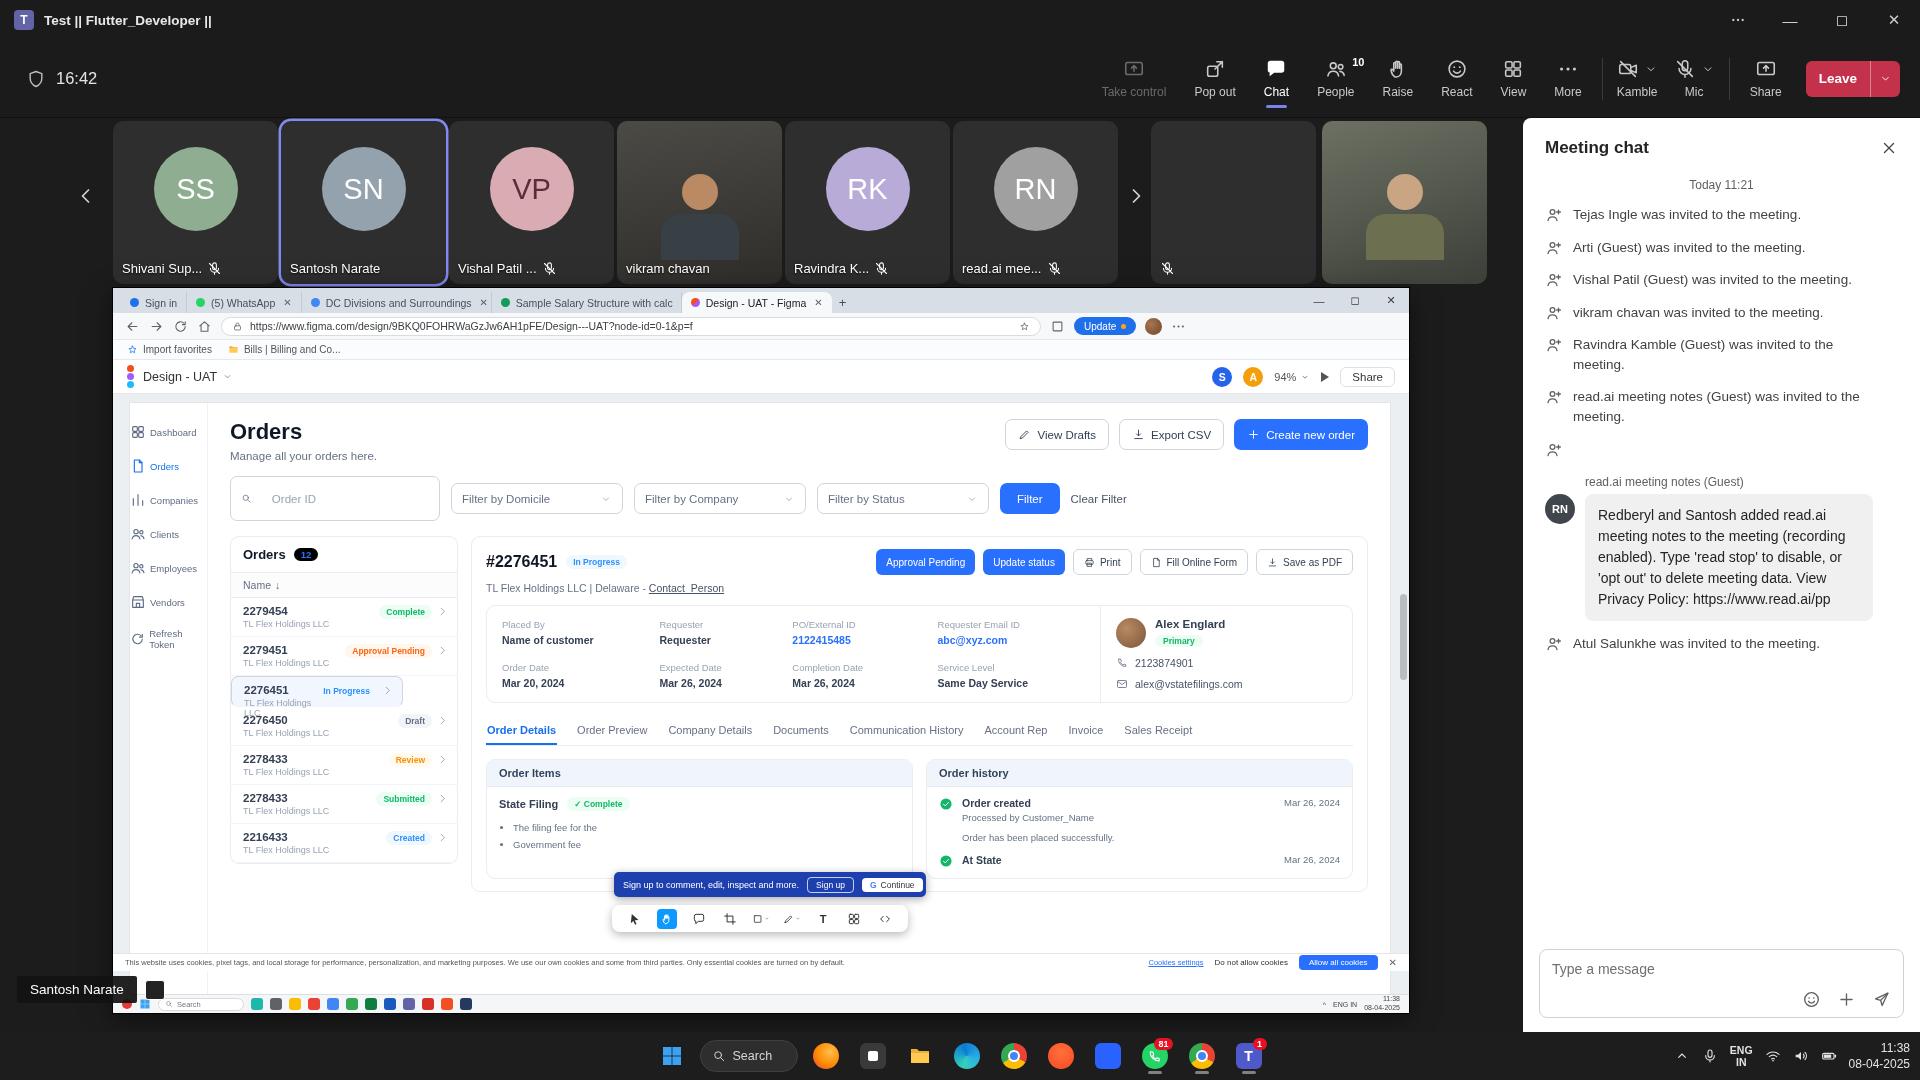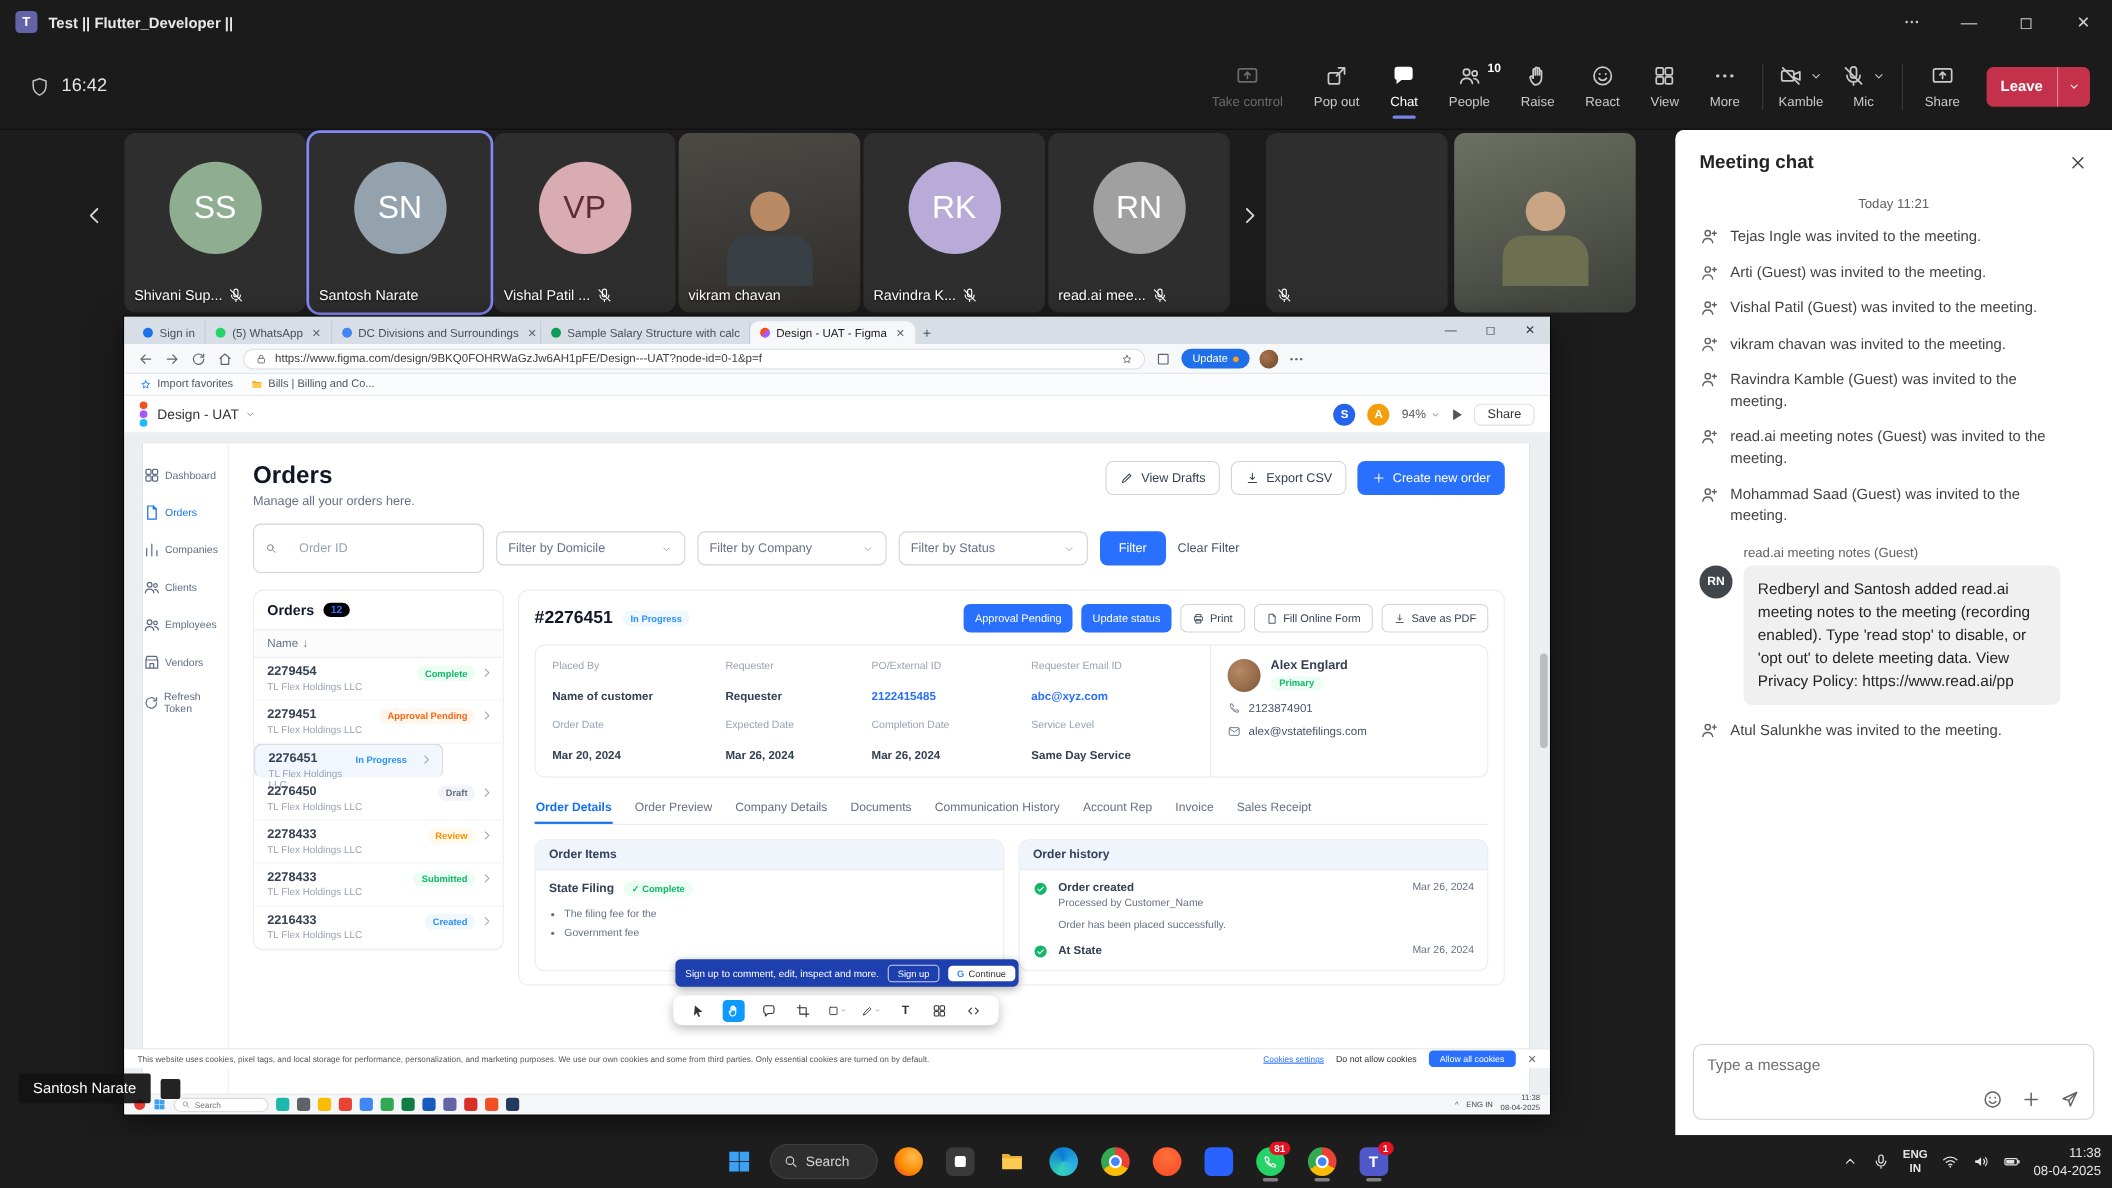--- a/index.html
+++ b/index.html
@@ -129,21 +129,21 @@
   .od-btns{margin-left:auto;display:flex;gap:8px}
   .btn-s{height:26px;padding:0 10px;border-radius:6px;font-size:10px;display:flex;align-items:center;gap:5px;white-space:nowrap}
   .btn-s .ic{width:11px;height:11px}
   .btn-sp{background:#2970ff;color:#fff}
   .btn-so{border:1px solid #d0d5dd;color:#344054;background:#fff}
   .od-sub{font-size:10.5px;color:#667085;margin-top:7px}
   .od-sub .lnk{color:#475467;text-decoration:underline}
   .infocard{margin-top:11px;border:1px solid #eaecf0;border-radius:9px;display:flex}
   .ic-grid{flex:1;display:grid;grid-template-columns:1.2fr 1fr 1.1fr 1.2fr;gap:15px 10px;padding:13px 15px}
   .f-lab{font-size:9.5px;color:#98a2b3}
-  .f-val{font-size:10.5px;color:#344054;margin-top:16px;font-weight:bold}
+  .f-val{font-size:10.5px;color:#344054;margin-top:4px;font-weight:bold}
   .f-val.link{color:#2970ff}
   .contact{width:252px;border-left:1px solid #eaecf0;padding:12px 15px;flex:none}
   .c-head{display:flex;gap:9px;align-items:center}
   .c-av{width:30px;height:30px;border-radius:50%;background:radial-gradient(circle at 35% 35%,#b88a64,#7d5638);flex:none}
   .c-name{font-size:11.5px;font-weight:bold;color:#344054}
   .c-badge{font-size:8.5px;background:#ecfdf3;color:#12b76a;padding:1px 8px;border-radius:8px;margin-top:3px;display:inline-block;font-weight:bold}
   .c-row{display:flex;gap:7px;align-items:center;font-size:10.5px;color:#475467;margin-top:9px}
   .c-row .ic{width:12px;height:12px;color:#667085}
   .odtabs{display:flex;gap:19px;margin-top:14px;border-bottom:1px solid #eaecf0;font-size:11px;color:#667085}
   .odtab{padding:7px 1px;white-space:nowrap}
@@ -943,20 +943,24 @@
                         </svg>
                       <span>Fill Online Form</span>
                     </div>
                     <div class="btn-s btn-so">
                       <svg class="ic">
                           <use href="#i-dl"></use>
                         </svg>
                       <span>Save as PDF</span>
                     </div>
                   </div>
+                </div>
+                <div class="od-sub">
+                  <span>TL Flex Holdings LLC | Delaware -</span>
+                  <span class="lnk">Contact_Person</span>
                 </div>
 
                 <div class="infocard">
                   <div class="ic-grid">
                     <div>
                         <div class="f-lab">Placed By</div>
                         <div class="f-val">Name of customer</div>
                       </div>
                     <div>
                         <div class="f-lab">Requester</div>
@@ -1227,21 +1231,20 @@
       <div class="sysmsg">
         <svg class="ic">
             <use href="#i-padd"></use>
           </svg>
         <span>read.ai meeting notes (Guest) was invited to the meeting.</span>
       </div>
       <div class="sysmsg">
         <svg class="ic">
             <use href="#i-padd"></use>
           </svg>
-        <span>Mohammad Saad (Guest) was invited to the meeting.</span>
       </div>
 
       <div class="sender">read.ai meeting notes (Guest)</div>
       <div class="msg">
         <div class="msg-av">RN</div>
         <div class="bubble">Redberyl and Santosh added read.ai meeting notes to the meeting (recording enabled). Type 'read stop' to disable, or 'opt out' to delete meeting data. View Privacy Policy: https://www.read.ai/pp</div>
       </div>
 
       <div class="sysmsg">
         <svg class="ic">

